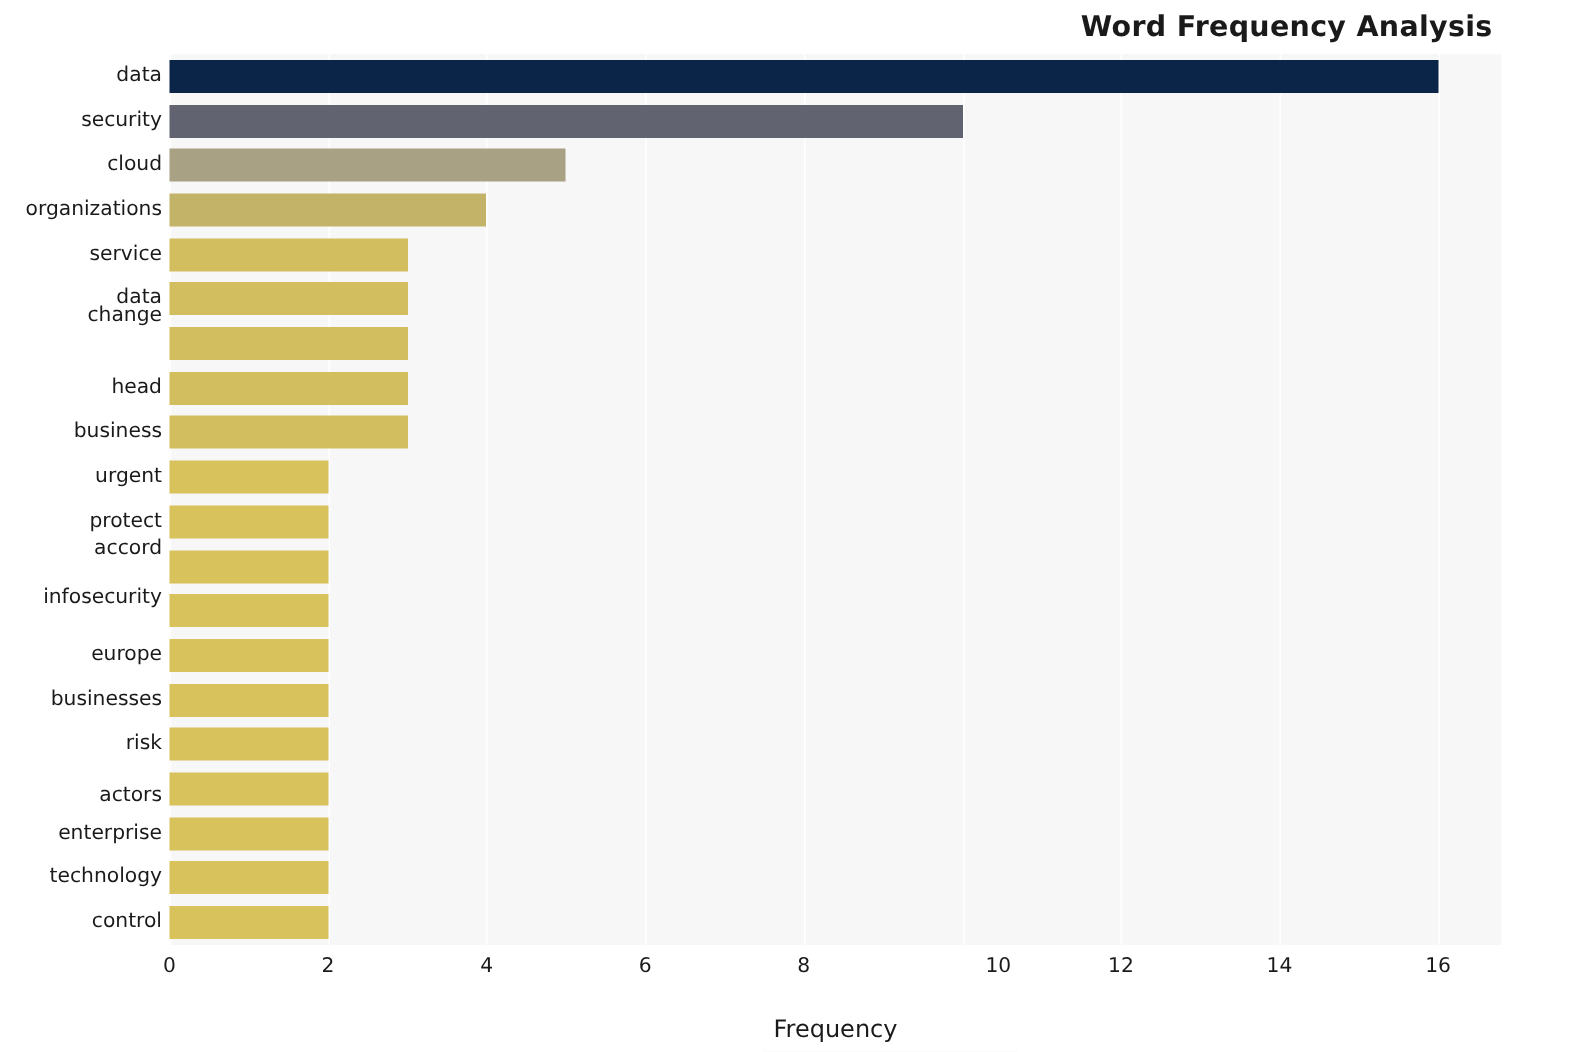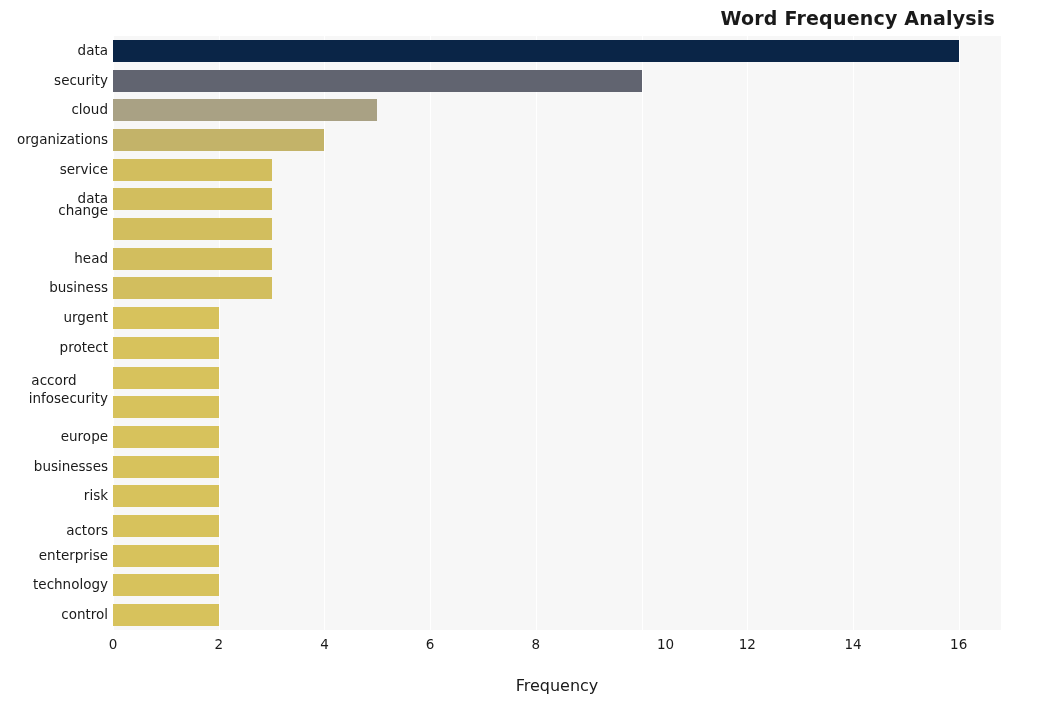--- a/index.html
+++ b/index.html
@@ -154,21 +154,21 @@
       <div class="y-label" style="top: 36.55px;">security</div>
       <div class="y-label" style="top: 66.25px;">cloud</div>
       <div class="y-label" style="top: 95.95px;">organizations</div>
       <div class="y-label" style="top: 125.65px;">service</div>
       <div class="y-label" style="top: 155.35px;">data</div>
       <div class="y-label" style="top: 167px;">change</div>
       <div class="y-label" style="top: 214.75px;">head</div>
       <div class="y-label" style="top: 244.45px;">business</div>
       <div class="y-label" style="top: 274.15px;">urgent</div>
       <div class="y-label" style="top: 303.85px;">protect</div>
-      <div class="y-label" style="top: 337px; text-align: center;">accord</div>
+      <div class="y-label" style="top: 322px;">accord</div>
       <div class="y-label" style="top: 355px; padding-left: 12px;">infosecurity</div>
       <div class="y-label" style="top: 392.95px;">europe</div>
       <div class="y-label" style="top: 422.65px;">businesses</div>
       <div class="y-label" style="top: 452.35px;">risk</div>
       <div class="y-label" style="top: 487px;">actors</div>
       <div class="y-label" style="top: 511.75px;">enterprise</div>
       <div class="y-label" style="top: 541.45px;">technology</div>
       <div class="y-label" style="top: 571.15px;">control</div>
     </div>
 

